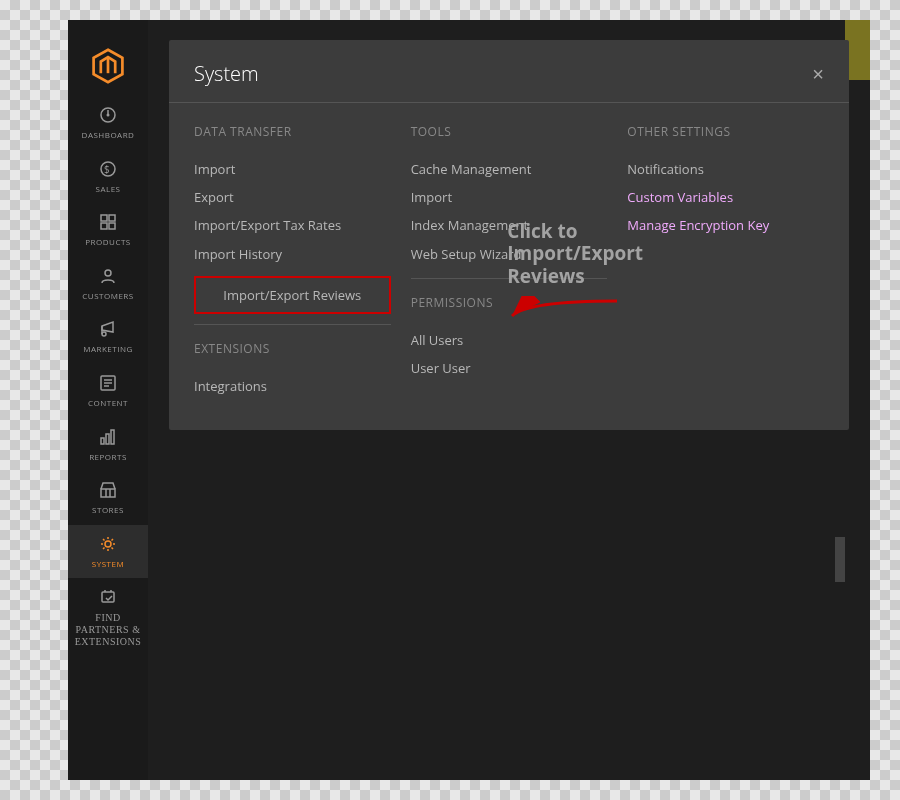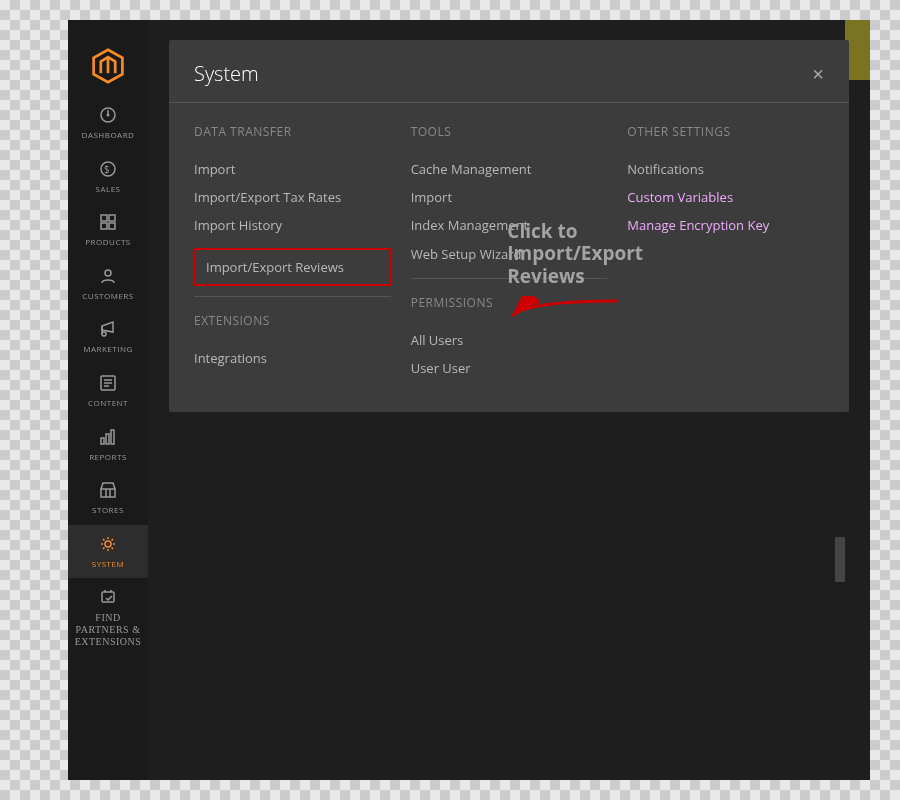--- a/index.html
+++ b/index.html
@@ -355,25 +355,26 @@
           <span class="modal-title">System</span>
           <button class="modal-close">×</button>
         </div>
 
         <div class="modal-body">
 
           <div class="menu-column">
             <div class="menu-section">
               <div class="menu-section-title">Data Transfer</div>
               <a class="menu-item">Import</a>
+              <a class="menu-item">Export</a>
               <a class="menu-item">Import/Export Tax Rates</a>
               <a class="menu-item">Import History</a>
               <div style="margin-top: 8px; margin-bottom: 8px;">
                 <div style="border: 2px solid #cc0000; padding: 8px 10px; display: inline-block; width: 100%;">
-                  <a class="menu-item" style="margin:0; padding:0;">Import/Export Reviews</a>
+                  <a class="menu-item" style="margin:0; padding:0;text-align:center;">Import/Export Reviews</a>
                 </div>
               </div>
             </div>
 
             <hr class="section-divider">
 
             <div class="menu-section">
               <div class="menu-section-title">Extensions</div>
               <a class="menu-item">Integrations</a>
             </div>

